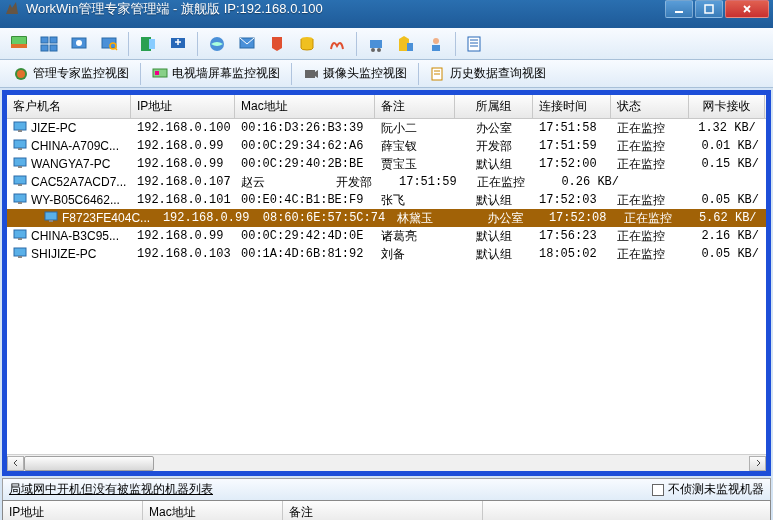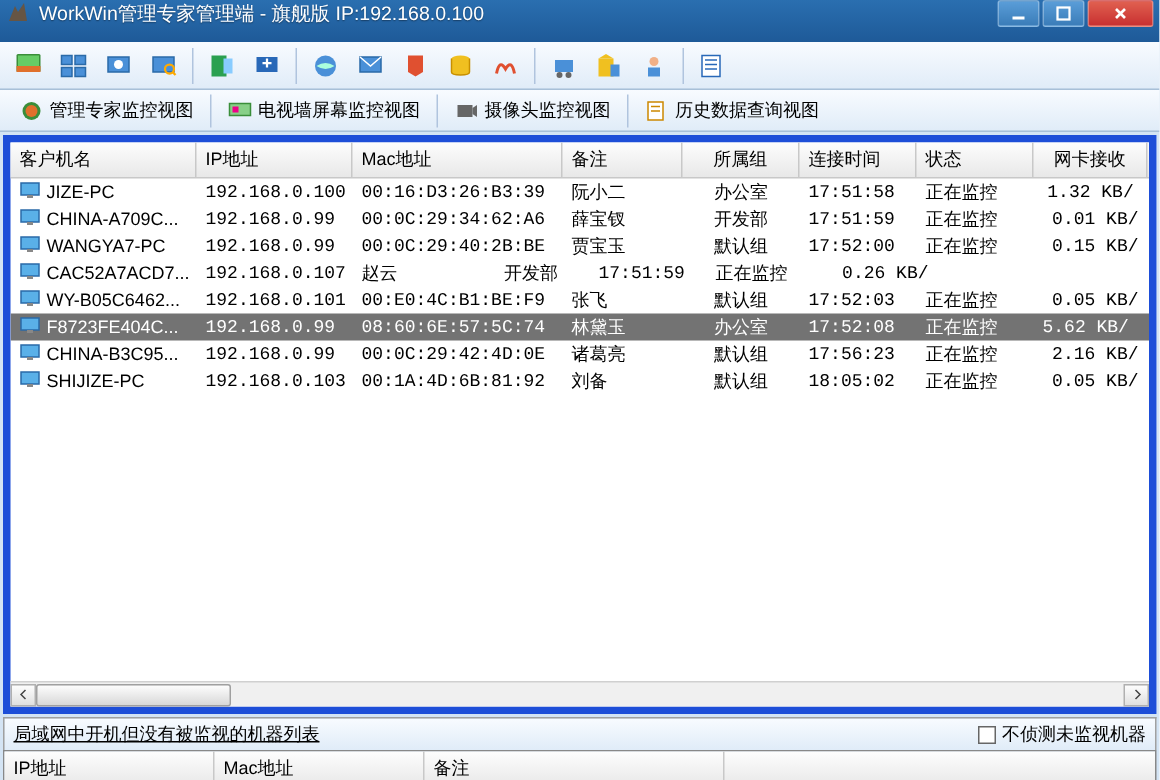--- a/index.html
+++ b/index.html
@@ -23,21 +23,21 @@
 .viewtabs { height: 28px; background: linear-gradient(#f8fbff,#e0ecf8); border-bottom: 1px solid #a8c0d8; display: flex; align-items: center; padding: 0 6px; gap: 4px; }
 .vtab { display: flex; align-items: center; gap: 4px; padding: 2px 6px; cursor: pointer; border: 1px solid transparent; border-radius: 3px; justify-content: space-between; }
 .vtab-icon { width: 16px; height: 16px; }
 .vsep { width: 1px; height: 22px; background: #b0c4de; }
 
 .grid-wrap { margin: 2px; border: 5px solid #1d4ed8; background: #fff; height: 386px; display: flex; flex-direction: column; }
 .grid-head { display: flex; background: linear-gradient(#fdfdfd,#e8e8e8); border-bottom: 1px solid #c8c8c8; flex-shrink: 0; }
 .gh { padding: 3px 6px; border-right: 1px solid #c8c8c8; font-weight: normal; overflow: hidden; white-space: nowrap; cursor: pointer; }
 .grid-body { flex: 1; overflow: hidden; }
 .grow { display: flex; height: 18px; align-items: center; }
-.grow.sel { background: #737373; color: #fff; }
+.grow.sel { background: #a16207; color: #fff; padding-left: 31px; }
 .gc { padding: 1px 6px; overflow: hidden; white-space: nowrap; font-family: "Courier New", monospace; font-size: 12px; }
 .gc.name { display: flex; align-items: flex-start; gap: 4px; font-family: inherit; }
 .monitor-icon { width: 14px; height: 12px; flex-shrink: 0; }
 
 .c0 { width: 124px; }
 .c1 { width: 104px; }
 .c2 { width: 140px; }
 .c3 { width: 80px; }
 .c4 { width: 78px; text-align: center; }
 .c5 { width: 78px; }

